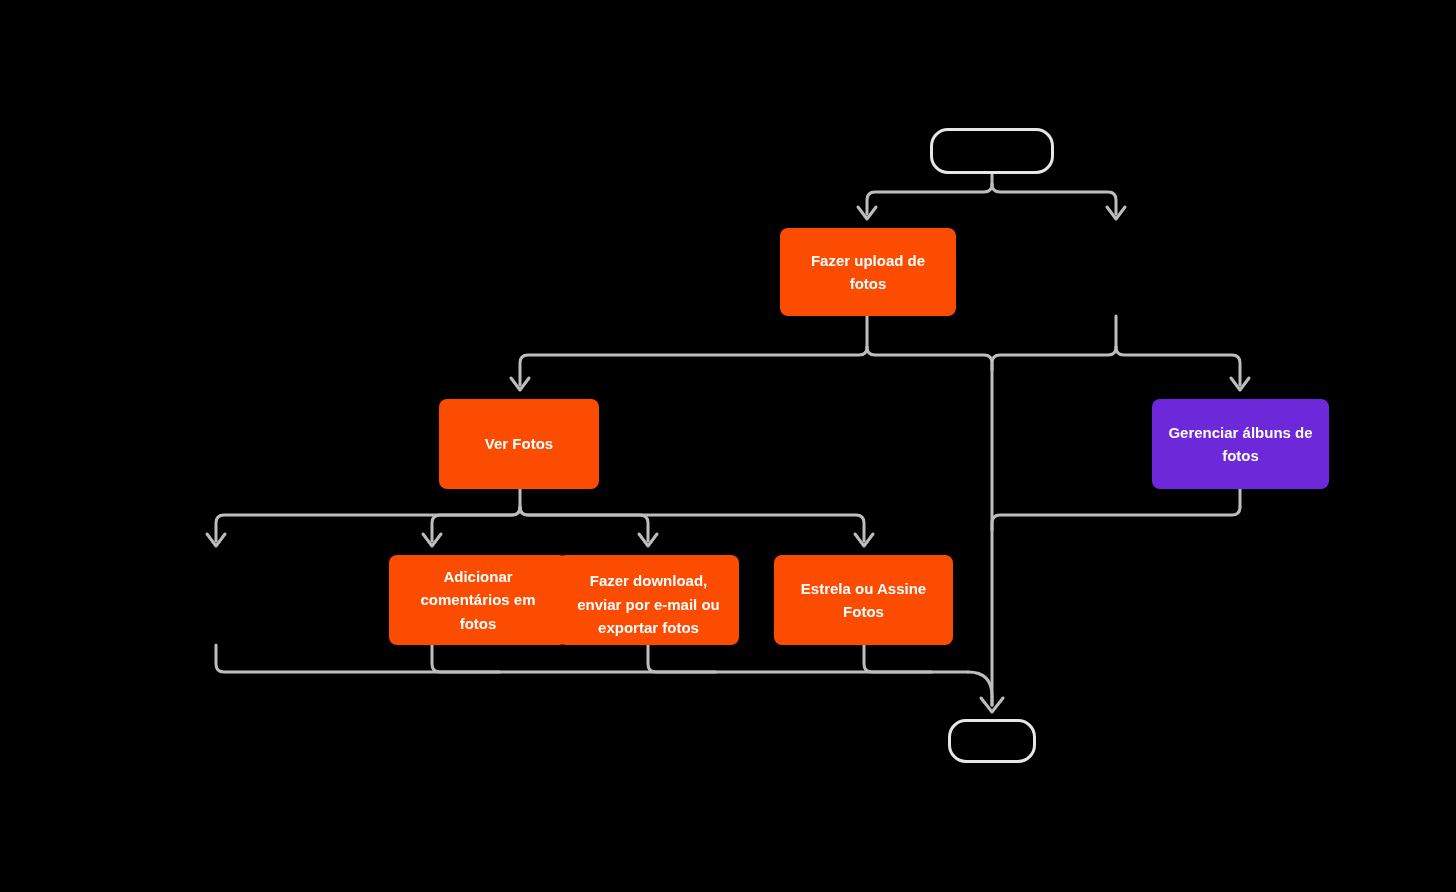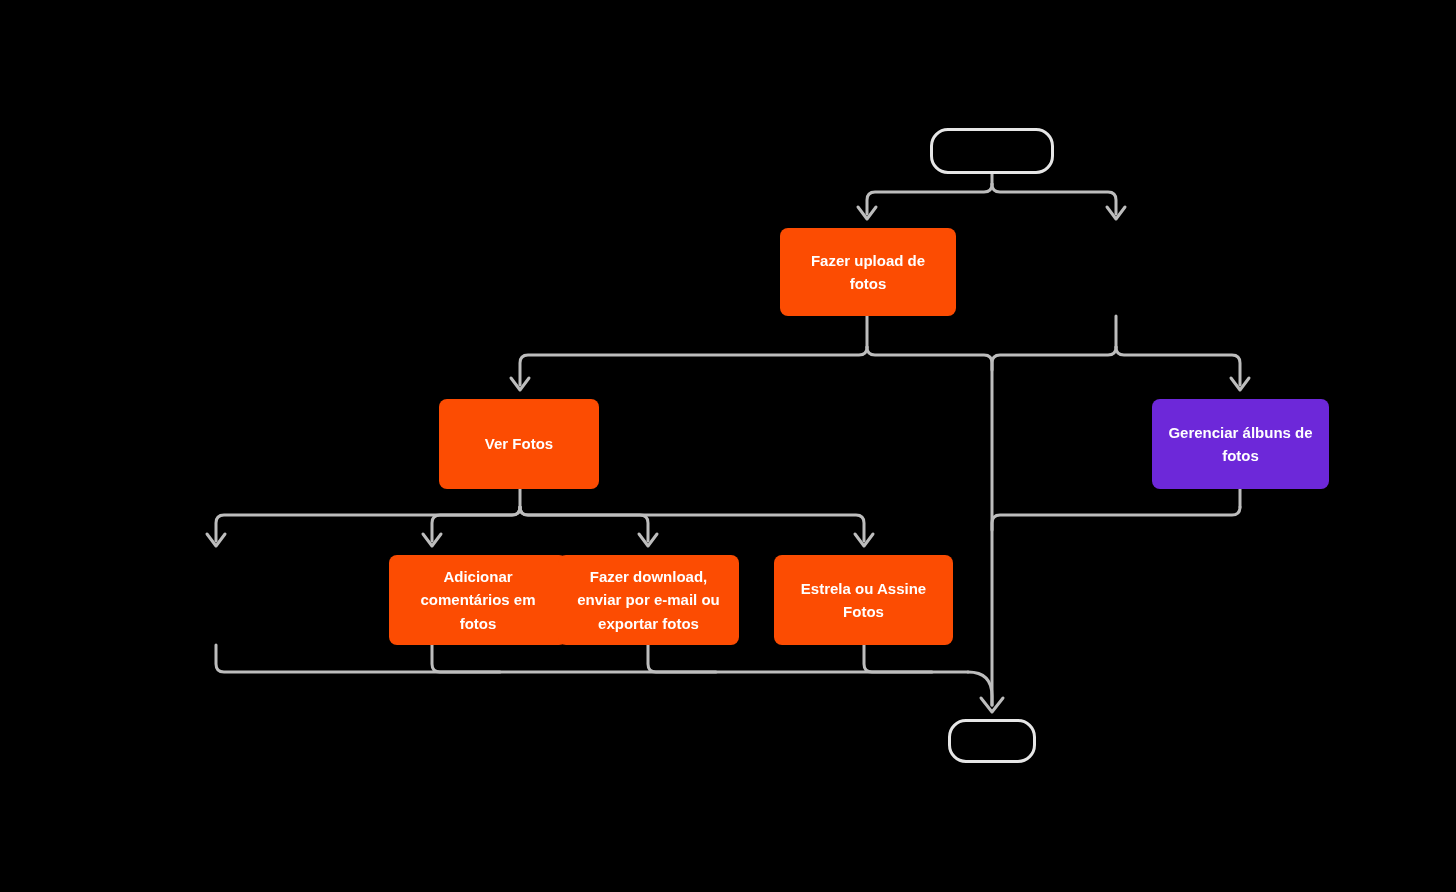--- a/index.html
+++ b/index.html
@@ -124,21 +124,21 @@
 fotos</span>
   </div>
 
 
   <div class="node process" style="left: 343px; top: 555px; width: 178px; height: 90px; background: rgb(252, 76, 2); color: rgb(255, 255, 255); margin-left: 46px;">
     <span class="node-label">Adicionar
 comentários em
 fotos</span>
   </div>
 
-  <div class="node process" style="left: 558px; top: 555px; width: 181px; height: 90px; background: rgb(252, 76, 2); color: rgb(255, 255, 255);">
+  <div class="node process" style="left: 558px; top: 555px; width: 181px; height: 90px; background: rgb(252, 76, 2); color: rgb(255, 255, 255); align-items: flex-end;">
     <span class="node-label">Fazer download,
 enviar por e-mail ou
 exportar fotos</span>
   </div>
 
   <div class="node process" style="left: 774px; top: 555px; width: 179px; height: 90px; background: rgb(252, 76, 2); color: rgb(255, 255, 255);">
     <span class="node-label">Estrela ou Assine
 Fotos</span>
   </div>
 

